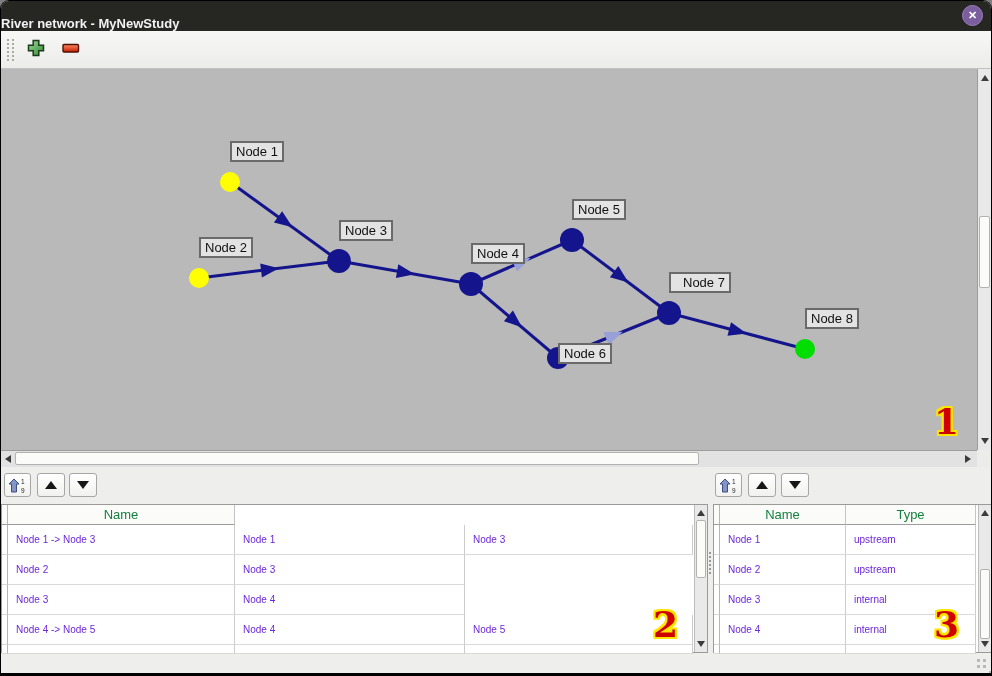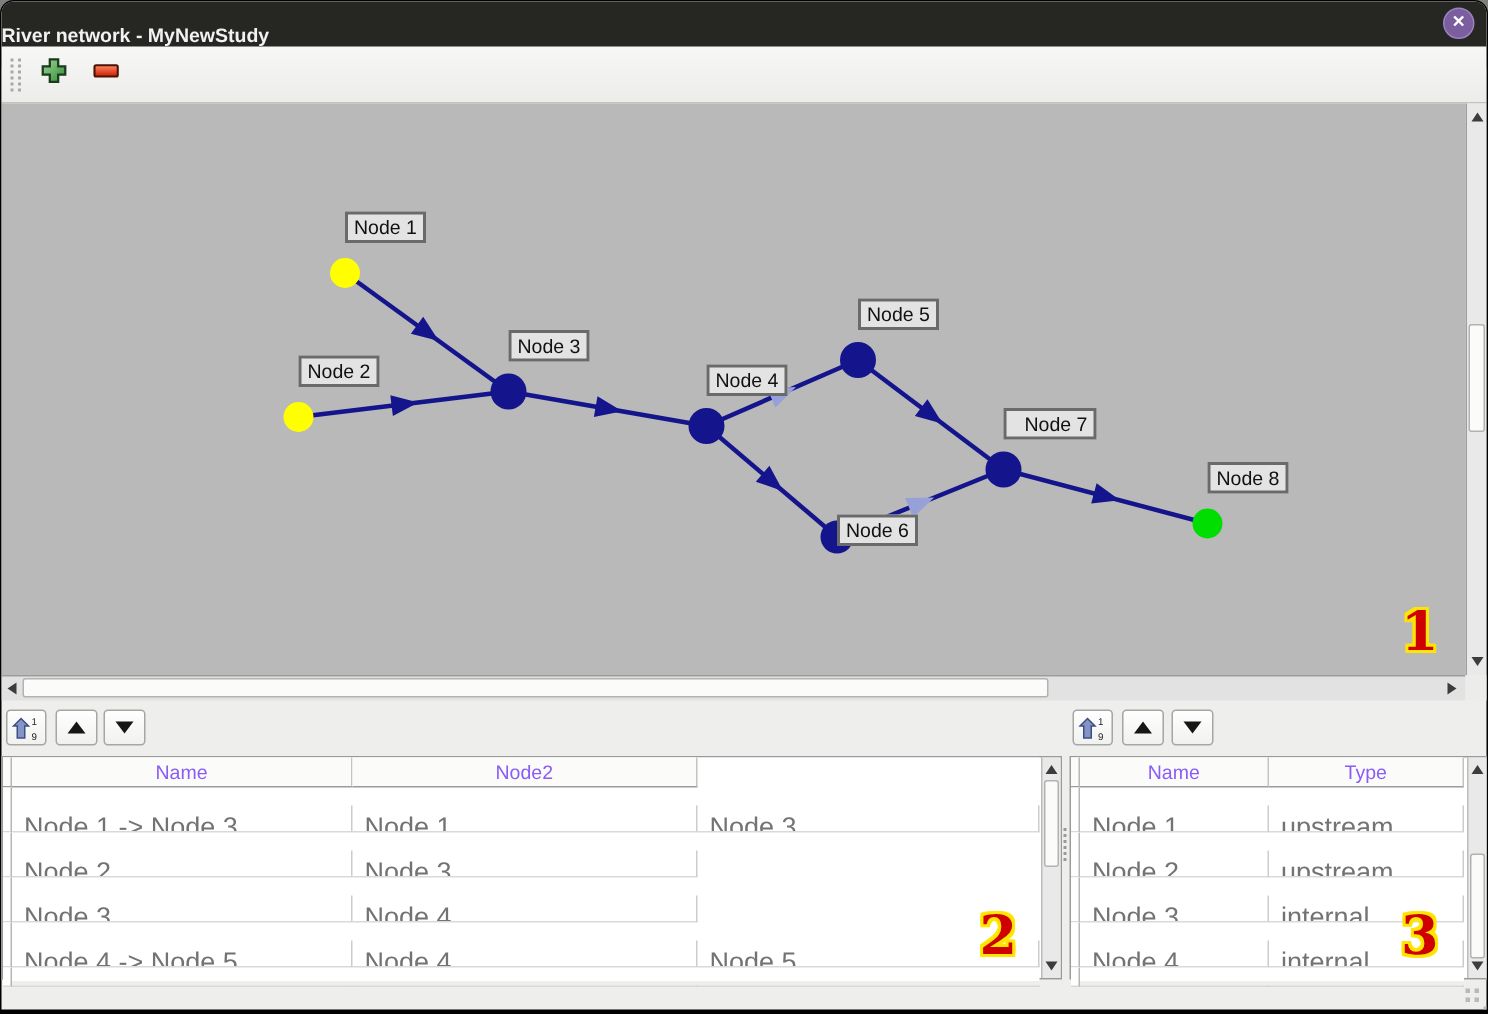--- a/index.html
+++ b/index.html
@@ -49,23 +49,23 @@
   .btri-down { width: 0; height: 0; border-left: 6px solid transparent; border-right: 6px solid transparent; border-top: 8px solid #161616; }
   
   .dtable { position: absolute; top: 503px; height: 149px; background: #fff; border: 1px solid #9a9a98; }
   .tbody { position: absolute; left: 0; top: 0; }
   .trow { display: grid; height: 30px; background: #fff; }
   .links .trow { grid-template-columns: 6px 227px 230px 228px; }
   .nodes .trow { grid-template-columns: 6px 126px 130px; }
   .thead { height: 20px; }
   .erow { height: 9px; }
   .hcell { background: #fbfbfa; border-right: 1px solid #c4c4c2; border-bottom: 1px solid #9c9c9a;
-    text-align: center; font-size: 13px; line-height: 19px; color: #8b5cf6; }
-  .tcell { font-size: 18px; line-height: 29px; padding-left: 8px; color: #737373;
-    border-right: 1px solid #cccccc; border-bottom: 1px solid #d9d9d9; overflow: hidden; white-space: nowrap; margin-top: 12px; }
+    text-align: center; font-size: 13px; line-height: 19px; color: #15803d; }
+  .tcell { font-size: 10px; line-height: 29px; padding-left: 8px; color: #6d28d9;
+    border-right: 1px solid #cccccc; border-bottom: 1px solid #d9d9d9; overflow: hidden; white-space: nowrap; }
   .gutter { background: #ffffff; border-right: 1px solid #b6b6b4; border-bottom: 1px solid #d9d9d9; }
   .thead .gutter { border-bottom: 1px solid #9c9c9a; background: #fbfbfa; }
   .tscroll { position: absolute; right: 0; top: 0; width: 13px; height: 147px;
     background: #e9e9e9; border-left: 1px solid #bcbcba; }
   
   .annot { position: absolute; font-family: "DejaVu Serif", serif; font-weight: bold; font-size: 36px;
     color: #cf0000; z-index: 30;
     text-shadow: 2px 0 0 #ffe500, -2px 0 0 #ffe500, 0 2px 0 #ffe500, 0 -2px 0 #ffe500,
                  2px 2px 0 #ffe500, -2px -2px 0 #ffe500, 2px -2px 0 #ffe500, -2px 2px 0 #ffe500; }
   .splitter { position: absolute; left: 708px; top: 551px; height: 22px; width: 3px;
@@ -190,21 +190,20 @@
   </div>
   <div class="mini-btn" style="left:780px;">
     <div class="btri-down"></div>
   </div>
 
   <div class="dtable links" style="left:0px; width:707px;">
     <div class="tbody">
         <div class="trow thead">
           <div class="gutter"></div>
           <div class="hcell">Name</div>
-          <div class="hcell">Node2</div>
         </div>
         <div class="trow">
           <div class="gutter"></div>
           <div class="tcell">Node 1 -&gt; Node 3</div>
           <div class="tcell">Node 1</div>
           <div class="tcell">Node 3</div>
         </div>
         <div class="trow">
           <div class="gutter"></div>
           <div class="tcell">Node 2</div>

